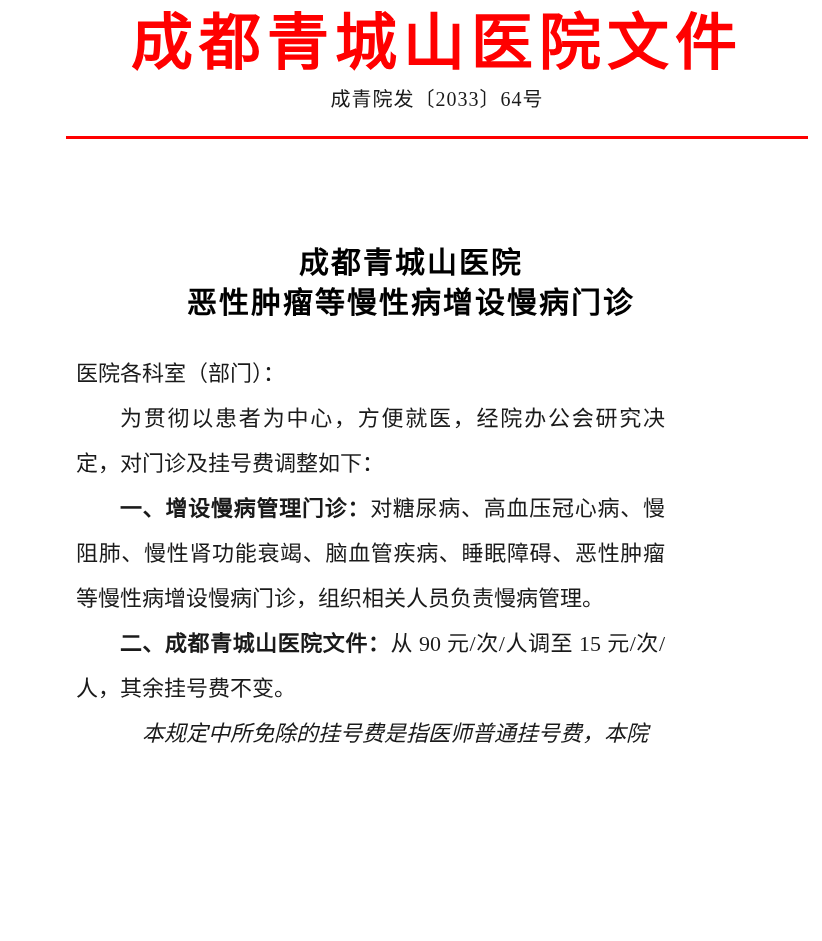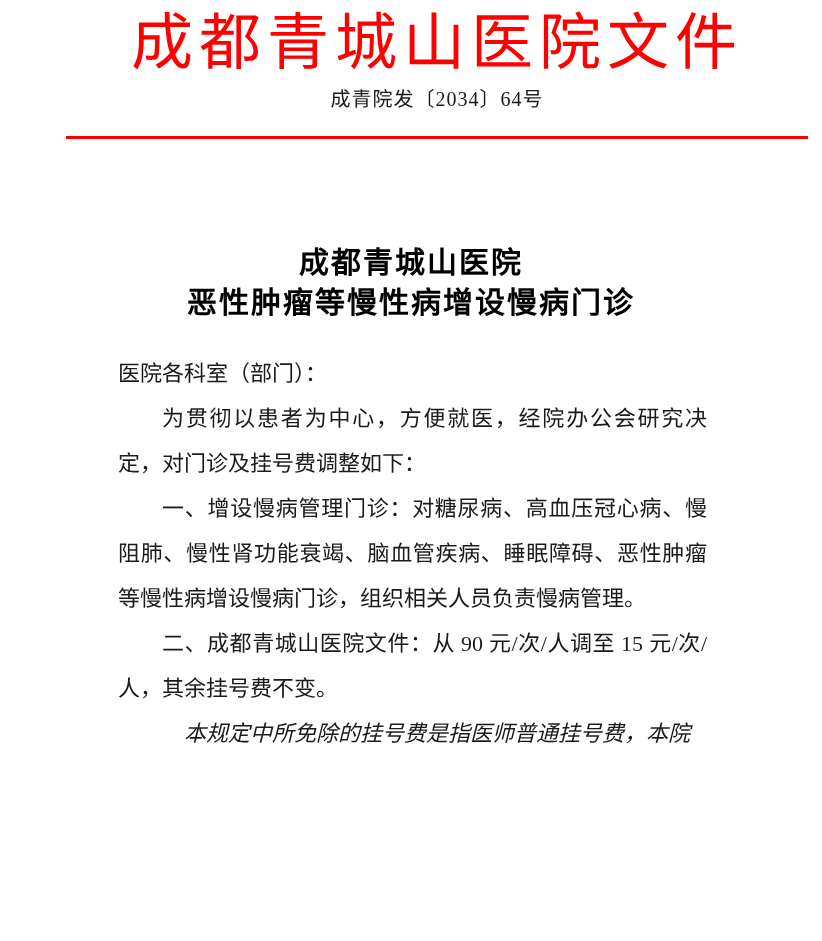--- a/index.html
+++ b/index.html
@@ -19,21 +19,21 @@
   
   .letterhead {
     margin-left: 66px;
     width: 742px;
     text-align: center;
   }
   .org-title {
     padding-top: 10px;
     font-size: 62px;
     line-height: 66px;
-    font-weight: normal;
+    font-weight: bold;
     letter-spacing: 6px;
     color: #ff0000;
     white-space: nowrap;
   }
   .doc-number {
     margin-top: 12px;
     font-size: 20px;
     line-height: 22px;
     letter-spacing: 1px;
     color: #1a1a1a;
@@ -51,43 +51,43 @@
     text-align: center;
     font-weight: bold;
     font-size: 30px;
     line-height: 40px;
     letter-spacing: 2px;
     color: #000000;
   }
   
   .body-block {
     margin-top: 28px;
-    margin-left: 118px;
+    margin-left: 76px;
     width: 589px;
     font-size: 22px;
     line-height: 45px;
     text-align: justify;
     color: #1a1a1a;
   }
   .body-block p {
     margin: 0;
     padding: 0;
   }
   .indent-2 { text-indent: 2em; }
   .indent-3 { text-indent: 3em; font-style: italic; }
-  .lead { font-weight: normal; }
+  .lead { font-weight: bold; }
 </style>
 </head>
 <body>
 
 <div class="page">
 
   <div class="letterhead">
     <div class="org-title">成都青城山医院文件</div>
-    <div class="doc-number">成青院发〔2034〕64号</div>
+    <div class="doc-number">成青院发〔2033〕64号</div>
     <div class="red-divider"></div>
   </div>
 
   <div class="title-block">
     <div>成都青城山医院</div>
     <div>恶性肿瘤等慢性病增设慢病门诊</div>
   </div>
 
   <div class="body-block">
     <p>医院各科室（部门）：</p>

